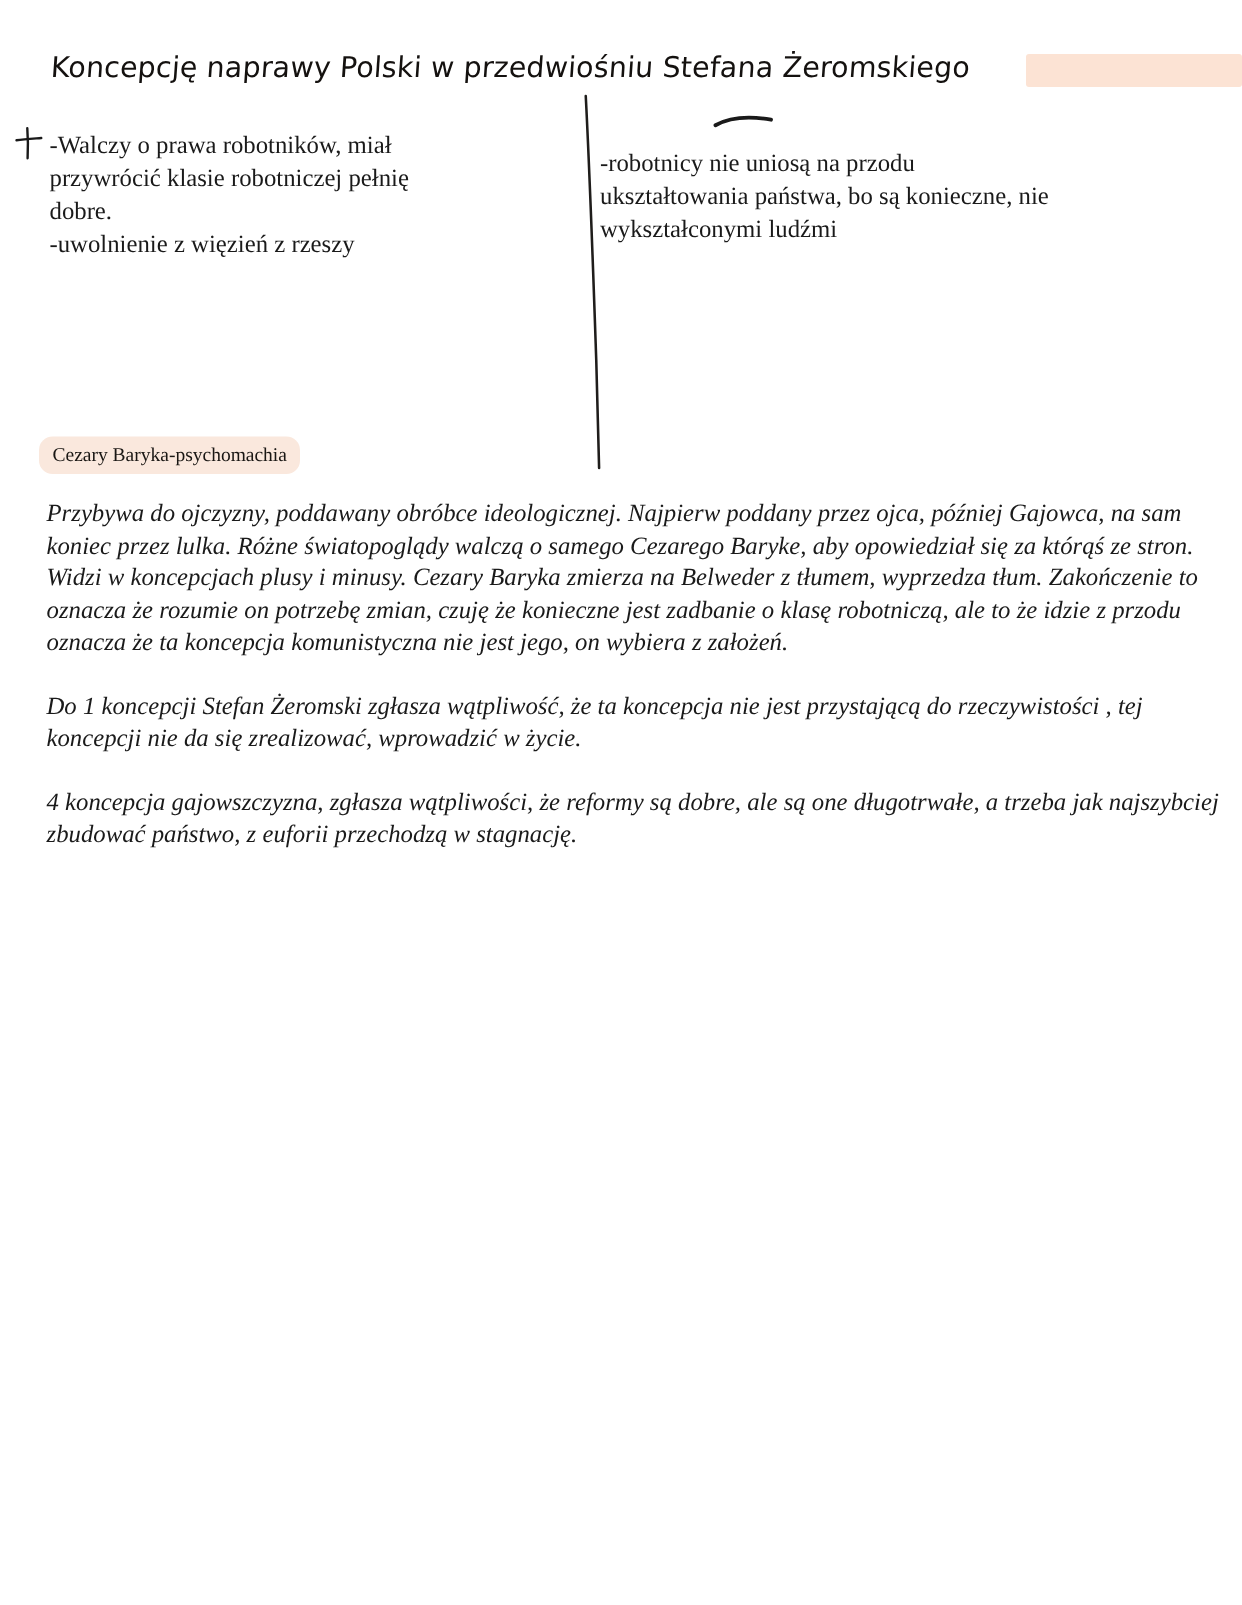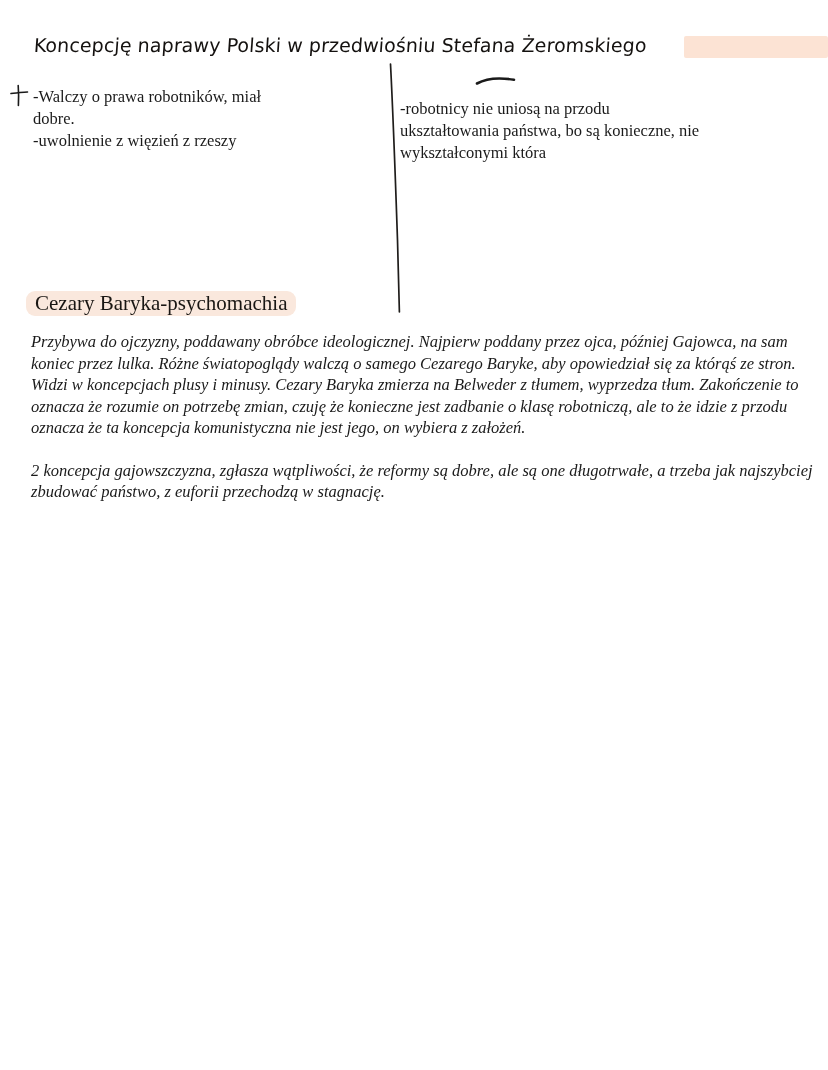--- a/index.html
+++ b/index.html
@@ -104,21 +104,21 @@
     position: absolute;
     left: 26px;
     top: 291px;
     height: 26px;
   }
   .section-heading {
     display: inline-block;
     background: #fae8dd;
     border-radius: 9px;
     padding: 3px 9px 4px 9px;
-    font-size: 21px;
+    font-size: 13px;
     line-height: 18px;
     color: #191613;
     white-space: nowrap;
   }
 
   
   .body-block {
     position: absolute;
     left: 31px;
     top: 331px;
@@ -158,32 +158,34 @@
   </div>
 
   <div class="mark-dash">
     <svg width="44" height="16" viewBox="0 0 44 16" fill="none" xmlns="http://www.w3.org/2000/svg">
       <path d="M3 11.5 C12 6.5, 25 5.2, 40 7.8" stroke="#1a1a1a" stroke-width="2.6" stroke-linecap="round" fill="none"></path>
     </svg>
   </div>
 
   <div class="col-left">
     <div class="col-line">-Walczy o prawa robotników, miał</div>
+    <div class="col-line">przywrócić klasie robotniczej pełnię</div>
     <div class="col-line">dobre.</div>
     <div class="col-line">-uwolnienie z więzień z rzeszy</div>
   </div>
 
   <div class="col-right">
     <div class="col-line">-robotnicy nie uniosą na przodu</div>
     <div class="col-line">ukształtowania państwa, bo są konieczne, nie</div>
-    <div class="col-line">wykształconymi która</div>
+    <div class="col-line">wykształconymi ludźmi</div>
   </div>
 
   <div class="section-heading-wrap">
     <span class="section-heading">Cezary Baryka-psychomachia</span>
   </div>
 
   <div class="body-block">
     <p>Przybywa do ojczyzny, poddawany obróbce ideologicznej. Najpierw poddany przez ojca, później Gajowca, na sam koniec przez lulka. Różne światopoglądy walczą o samego Cezarego Baryke, aby opowiedział się za którąś ze stron. Widzi w koncepcjach plusy i minusy. Cezary Baryka zmierza na Belweder z tłumem, wyprzedza tłum. Zakończenie to oznacza że rozumie on potrzebę zmian, czuję że konieczne jest zadbanie o klasę robotniczą, ale to że idzie z przodu oznacza że ta koncepcja komunistyczna nie jest jego, on wybiera z założeń.</p>
-    <p>2 koncepcja gajowszczyzna, zgłasza wątpliwości, że reformy są dobre, ale są one długotrwałe, a trzeba jak najszybciej zbudować państwo, z euforii przechodzą w stagnację.</p>
+    <p>Do 1 koncepcji Stefan Żeromski zgłasza wątpliwość, że ta koncepcja nie jest przystającą do rzeczywistości , tej koncepcji nie da się zrealizować, wprowadzić w życie.</p>
+    <p>4 koncepcja gajowszczyzna, zgłasza wątpliwości, że reformy są dobre, ale są one długotrwałe, a trzeba jak najszybciej zbudować państwo, z euforii przechodzą w stagnację.</p>
   </div>
 
 </div>
 
 </body></html>

